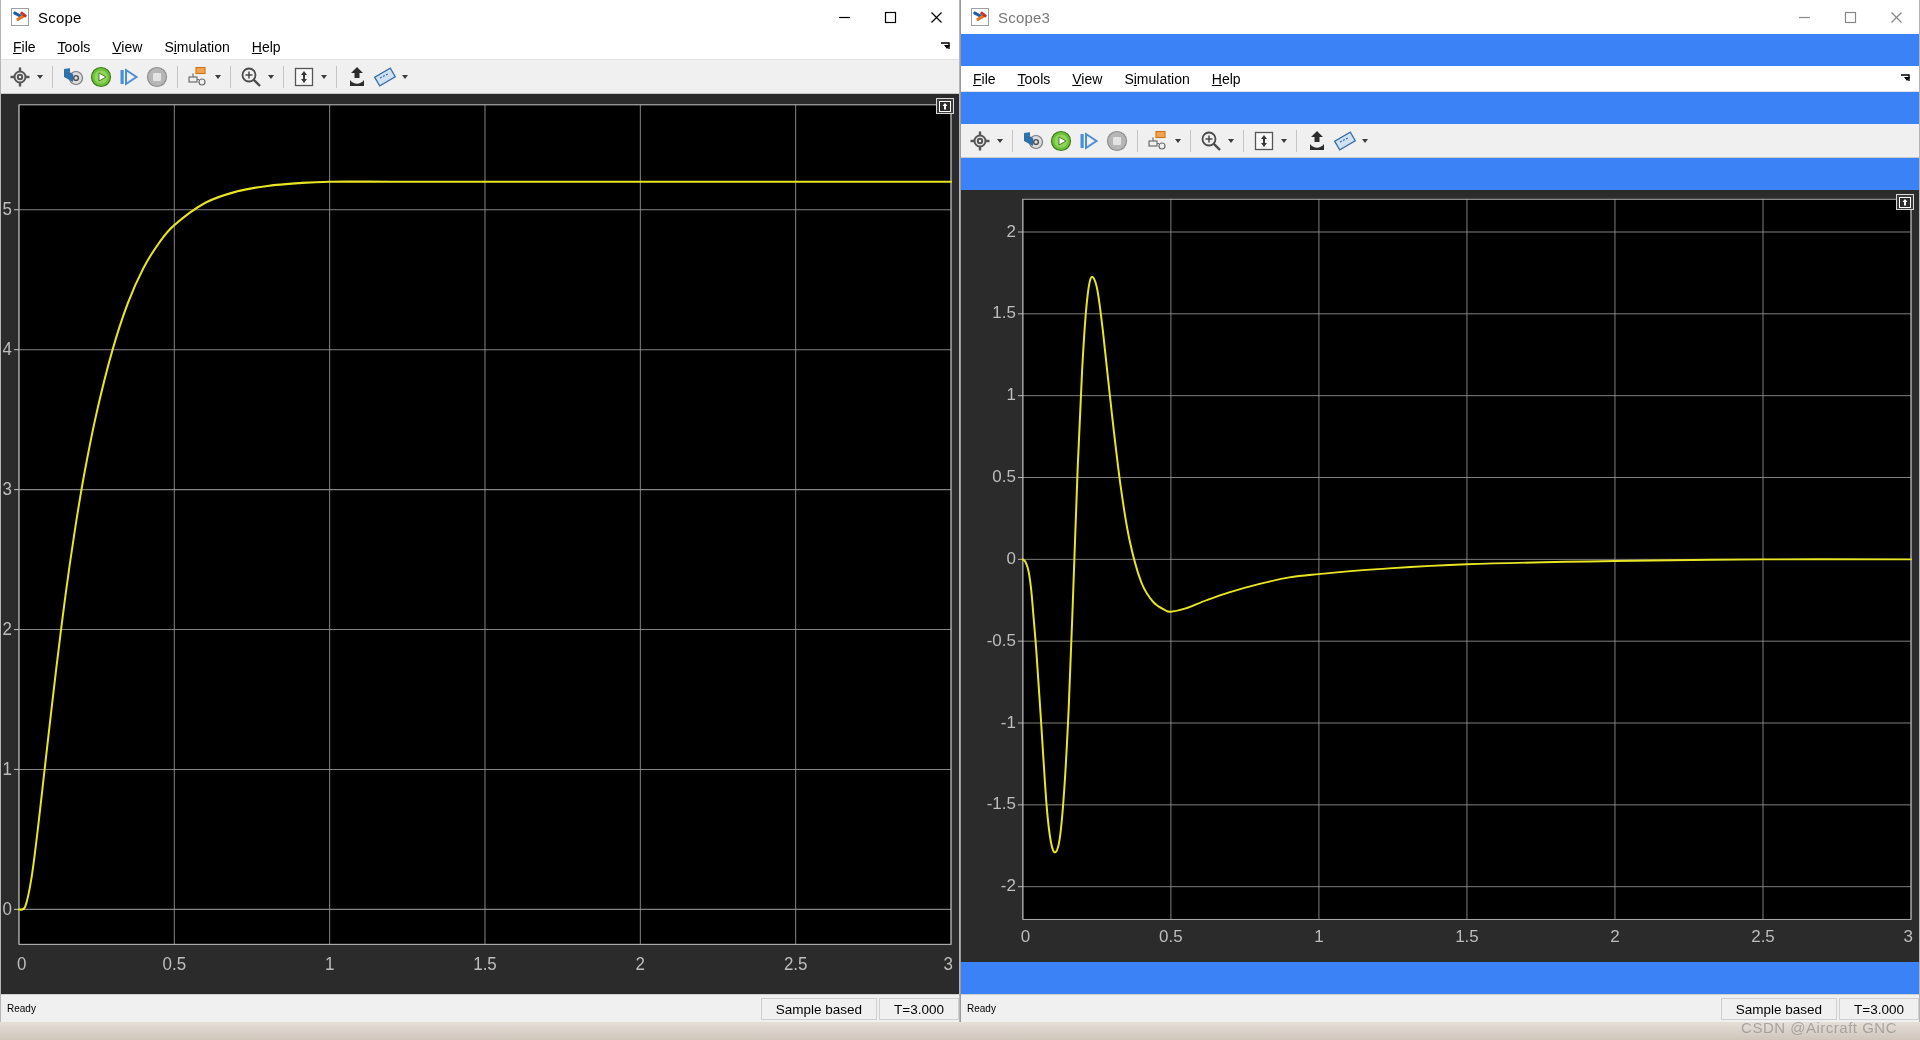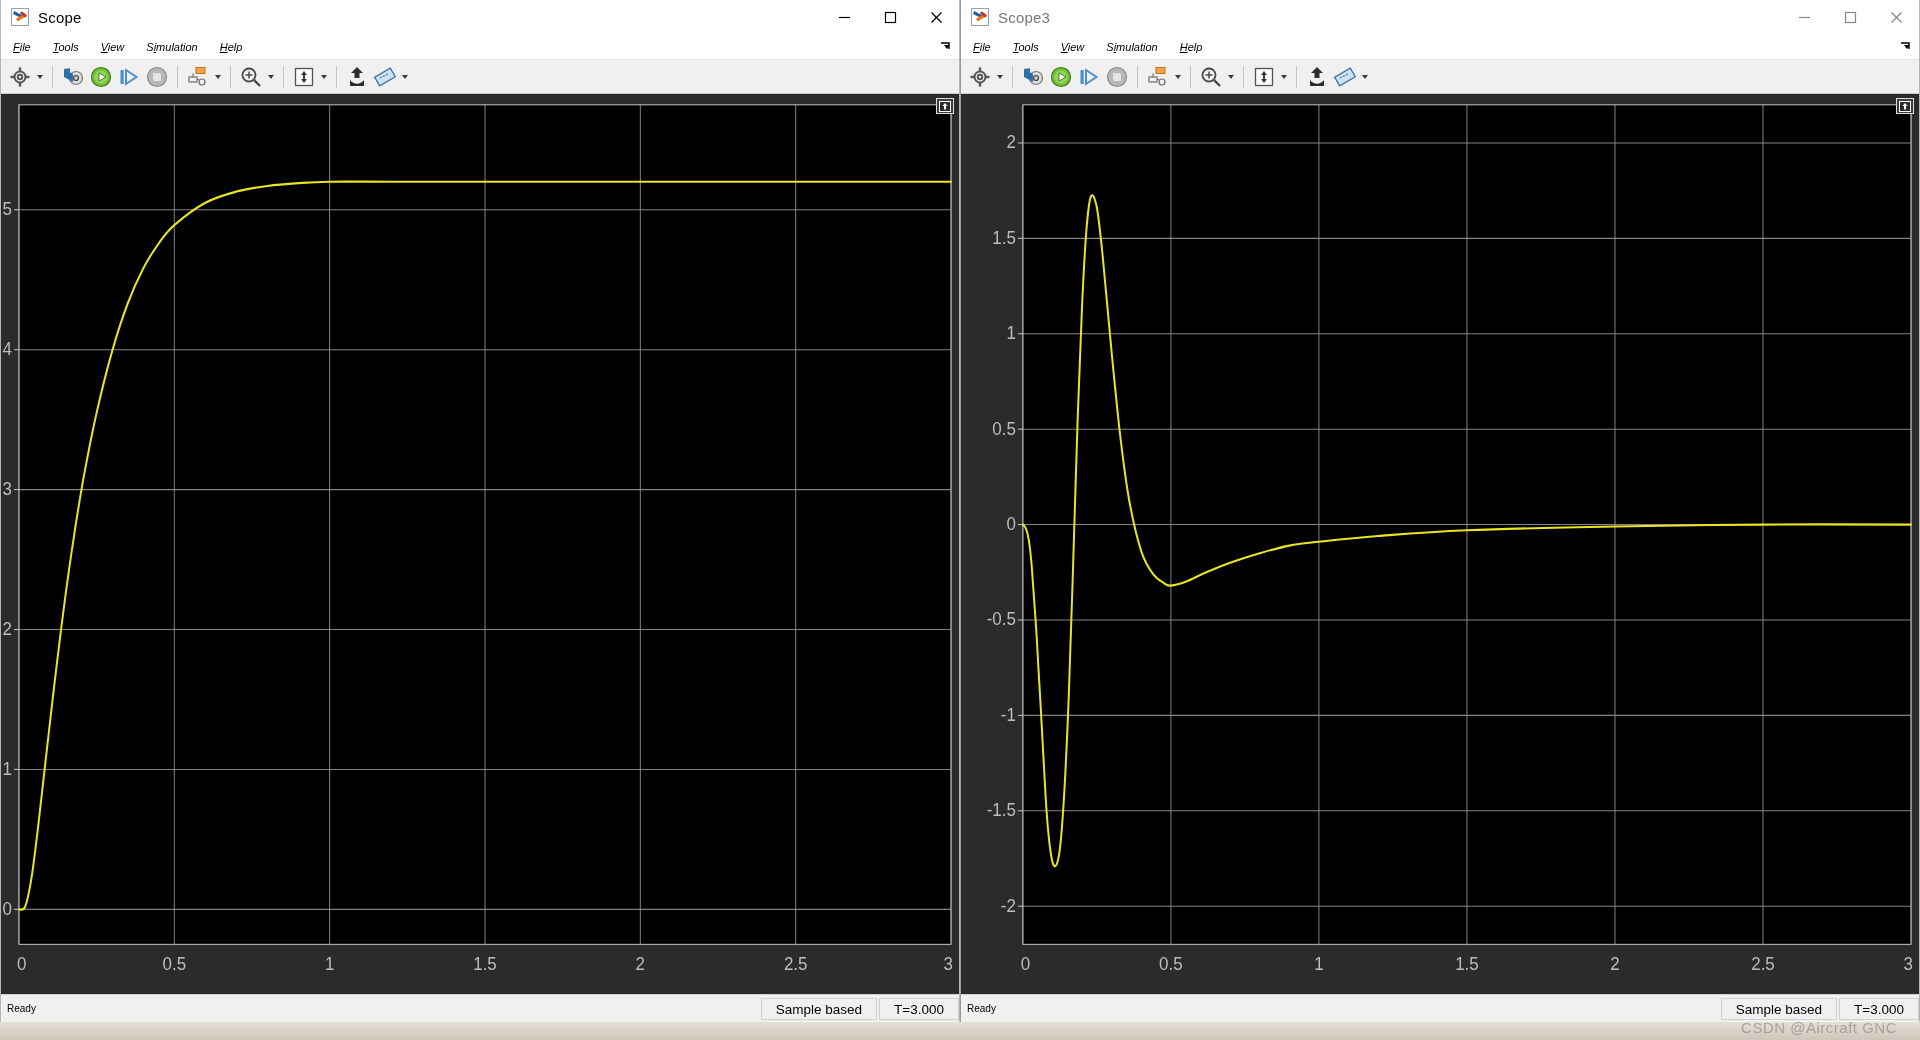--- a/index.html
+++ b/index.html
@@ -13,21 +13,21 @@
 
   
   .window {
     position: absolute; top: 0; height: 1022px;
     background: #3b82f6;
     display: flex; flex-direction: column;
     border: 1px solid #b5b5b5;
     border-top: none; border-bottom: none;
   }
   #win-left  { left: 0;   width: 960px; }
-  #win-right { left: 960px; width: 960px; border-left: 1px solid #9a9a9a; }
+  #win-right { left: 960px; width: 960px; border-left: 1px solid #9a9a9a; gap: 32px; }
 
   
   .titlebar {
     height: 34px; background: #ffffff;
     display: flex; align-items: center;
     flex: 0 0 34px; position: relative;
   }
   .app-icon {
     width: 18px; height: 18px; margin-left: 10px; margin-right: 9px;
     background: #ffffff; border: 1px solid #9aa0a6;
@@ -47,23 +47,22 @@
   .wc { width: 46px; height: 34px; display: flex; align-items: center; justify-content: center; }
   .wc svg { display: block; }
 
   
   .menubar {
     height: 26px; flex: 0 0 26px; background: #ffffff;
     display: flex; align-items: center; position: relative;
     border-bottom: 1px solid #e3e3e3;
   }
   .menu-item {
-    font-size: 11px; color: #000; padding: 2px 10px; margin-left: 2px;
+    font-size: 14px; color: #000; padding: 2px 10px; margin-left: 2px;
     white-space: nowrap;
-    font-style: italic;
   }
   .menu-item u { text-decoration: underline; }
   .menu-overflow { position: absolute; right: 7px; top: 5px; }
 
   
   .toolbar {
     height: 34px; flex: 0 0 34px;
     background: #f0f0f0;
     border-bottom: 1px solid #c8c8c8;
     display: flex; align-items: center; padding-left: 5px;

